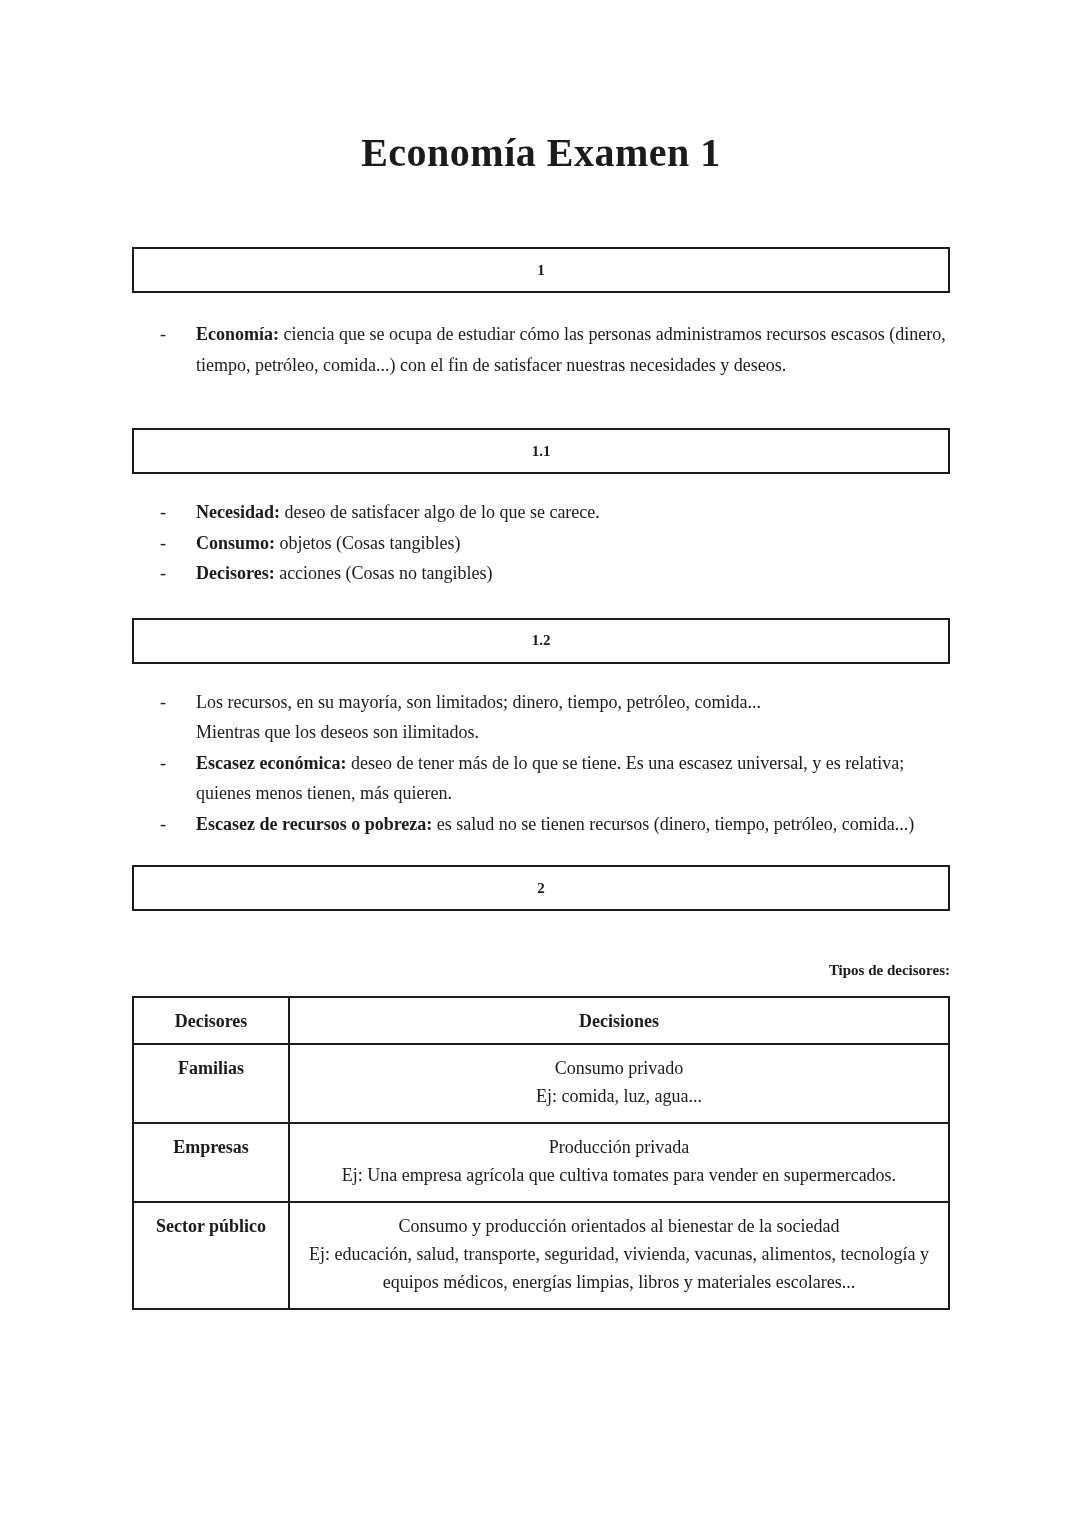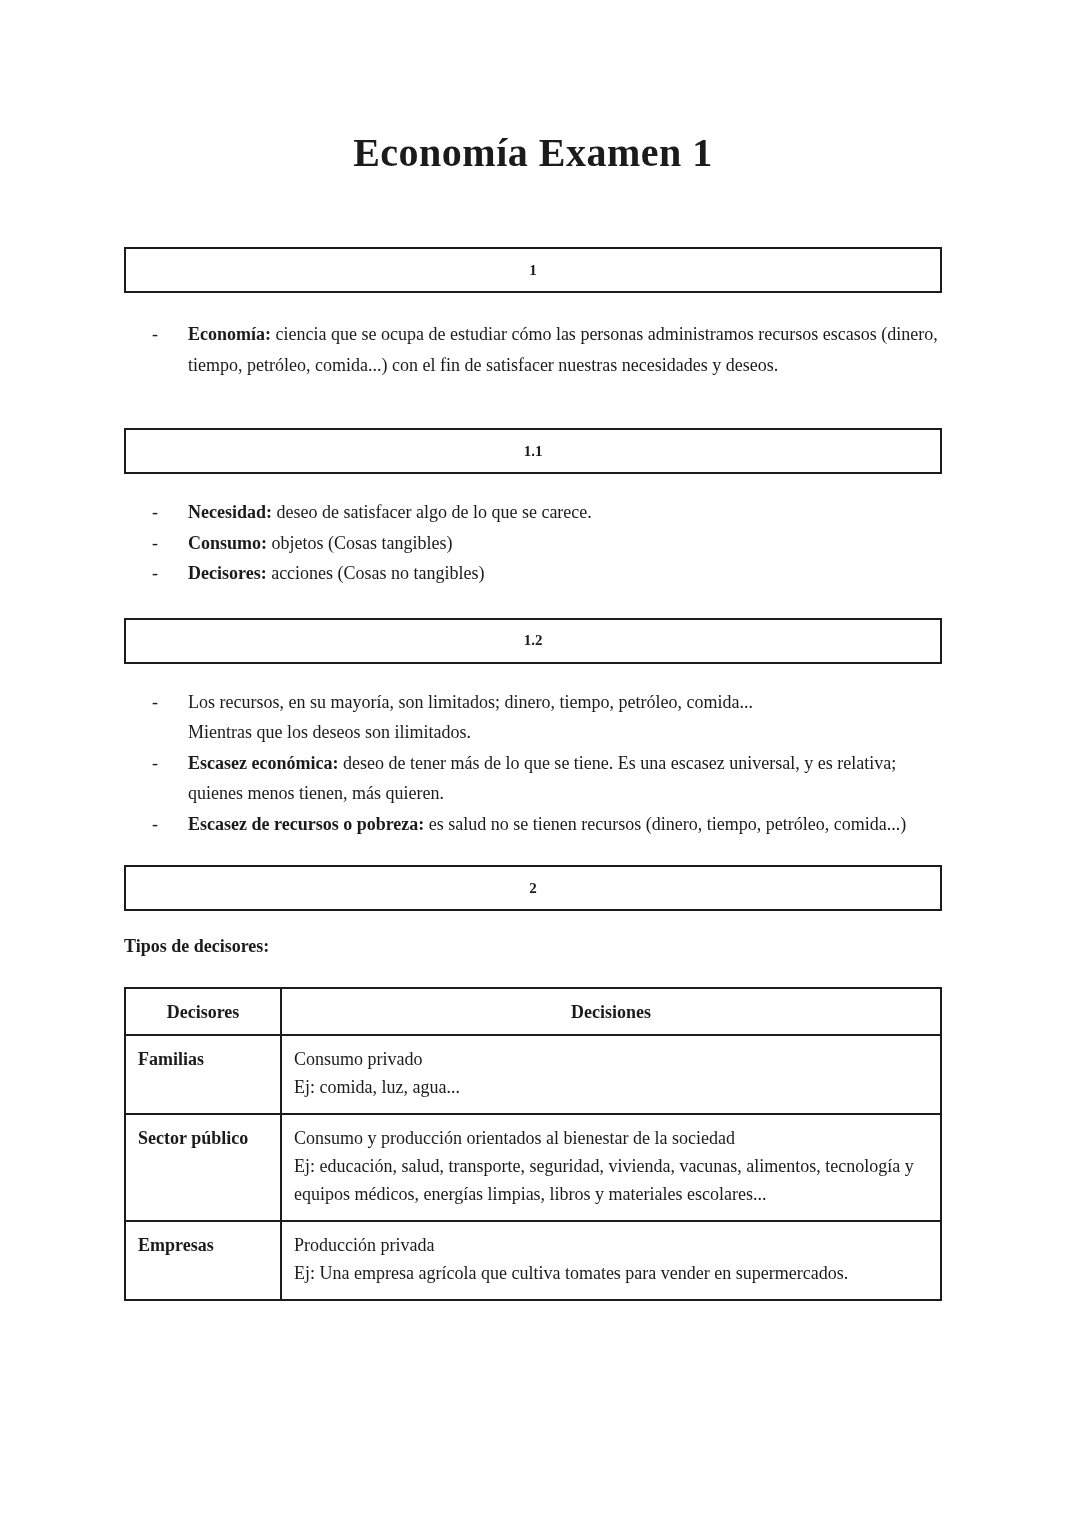--- a/index.html
+++ b/index.html
@@ -10,21 +10,21 @@
   }
   .page {
     position: relative;
     width: 1080px;
     height: 1525px;
     background: #ffffff;
     overflow: hidden;
   }
   .content {
     position: absolute;
-    left: 124px;
+    left: 132px;
     width: 818px;
     top: 0;
   }
   .titles {
     margin-top: 128px;
     text-align: center;
   }
   .title {
     font-size: 40px;
     font-weight: 700;
@@ -67,35 +67,37 @@
     width: 36px;
     flex: 0 0 36px;
   }
   .bullet .term { font-weight: 700; }
   .bullet .text {
     flex: 1;
     white-space: pre-line;
   }
   .bullet .text .rest { white-space: pre-line; }
   .decisores-heading {
-    margin-top: 22px;
-    font-size: 18px;
+    margin-top: 46px;
+    font-size: 15px;
     font-weight: 700;
     line-height: 26px;
+    text-align: right;
   }
   table.decisions {
-    margin-top: 28px;
+    margin-top: 13px;
     width: 100%;
     border-collapse: collapse;
     font-size: 18px;
   }
   table.decisions th, table.decisions td {
     border: 2px solid #1c1c1c;
     vertical-align: top;
     line-height: 28px;
+    text-align: center;
   }
   table.decisions th {
     font-weight: 700;
     text-align: center;
     padding: 9px 8px 8px 8px;
   }
   table.decisions td {
     padding: 9px 12px 12px 12px;
   }
   col.c-decisor { width: 156px; }
@@ -176,26 +178,26 @@
           <th>Decisiones</th>
         </tr>
       </thead>
       <tbody>
         <tr>
           <td class="cell-decisor">Familias</td>
           <td class="cell-decision">Consumo privado
 Ej: comida, luz, agua...</td>
         </tr>
         <tr>
+          <td class="cell-decisor">Empresas</td>
+          <td class="cell-decision">Producción privada
+Ej: Una empresa agrícola que cultiva tomates para vender en supermercados.</td>
+        </tr>
+        <tr>
           <td class="cell-decisor">Sector público</td>
           <td class="cell-decision">Consumo y producción orientados al bienestar de la sociedad
 Ej: educación, salud, transporte, seguridad, vivienda, vacunas, alimentos, tecnología y equipos médicos, energías limpias, libros y materiales escolares...</td>
         </tr>
-        <tr>
-          <td class="cell-decisor">Empresas</td>
-          <td class="cell-decision">Producción privada
-Ej: Una empresa agrícola que cultiva tomates para vender en supermercados.</td>
-        </tr>
       </tbody>
     </table>
 
   </div>
 </div>
 
 </body></html>

